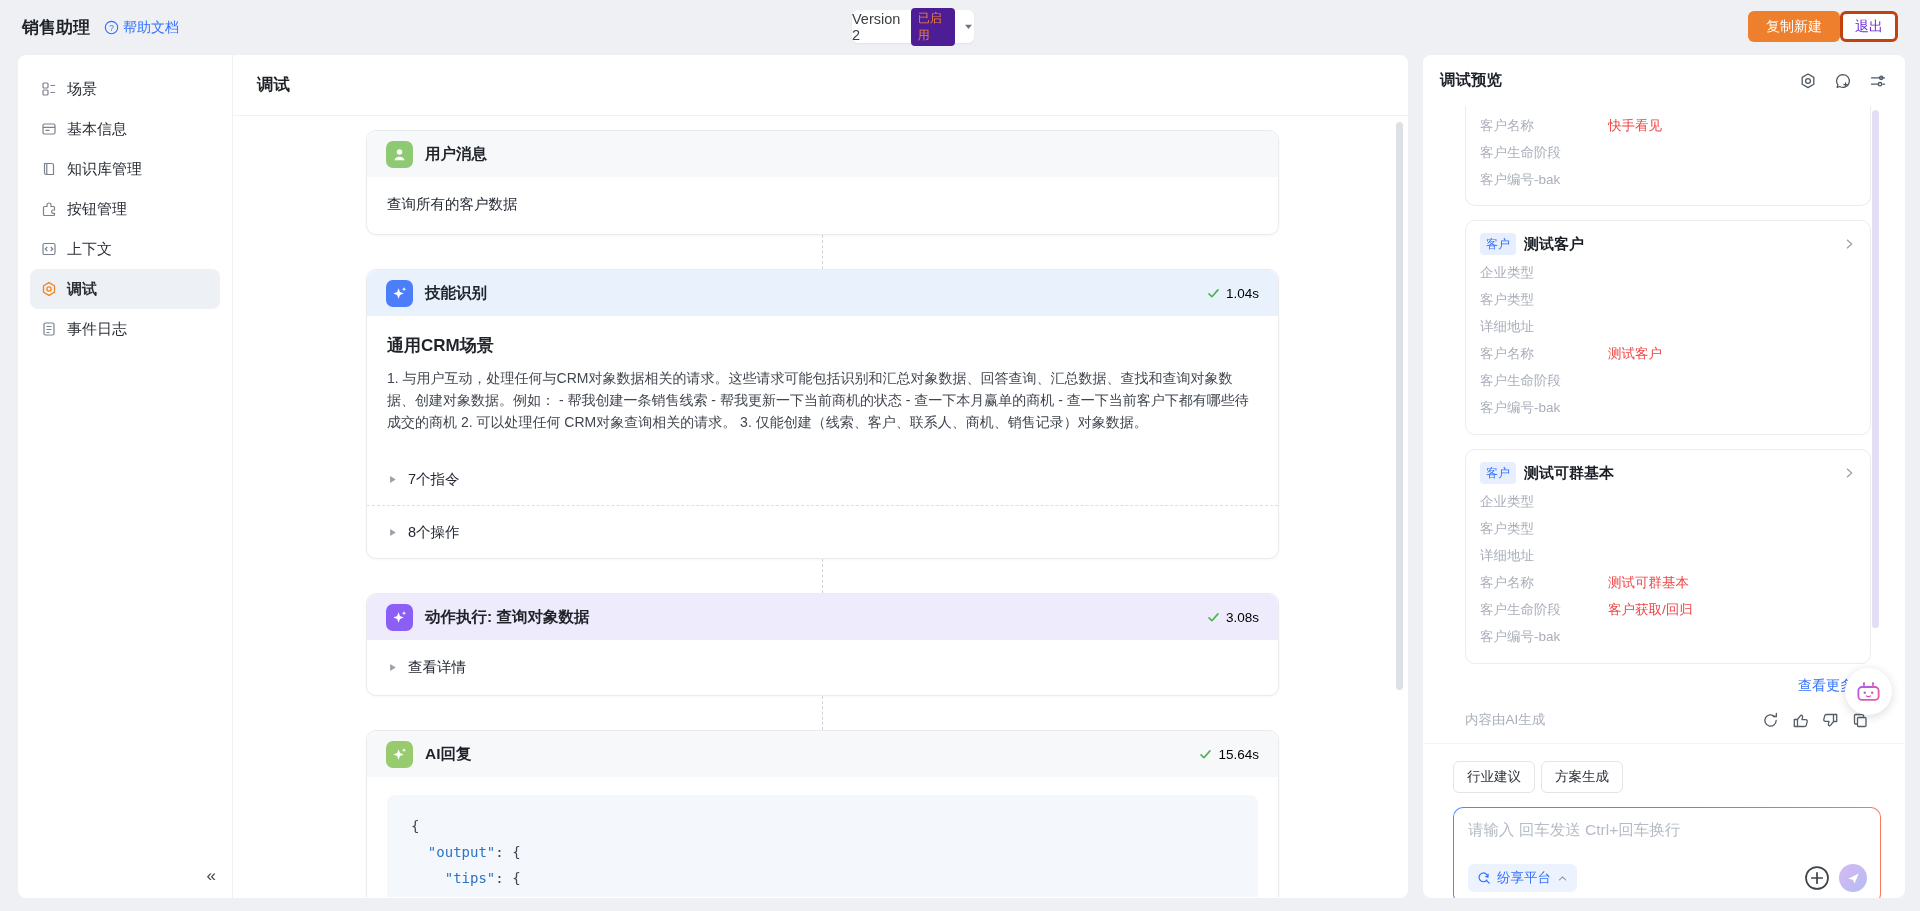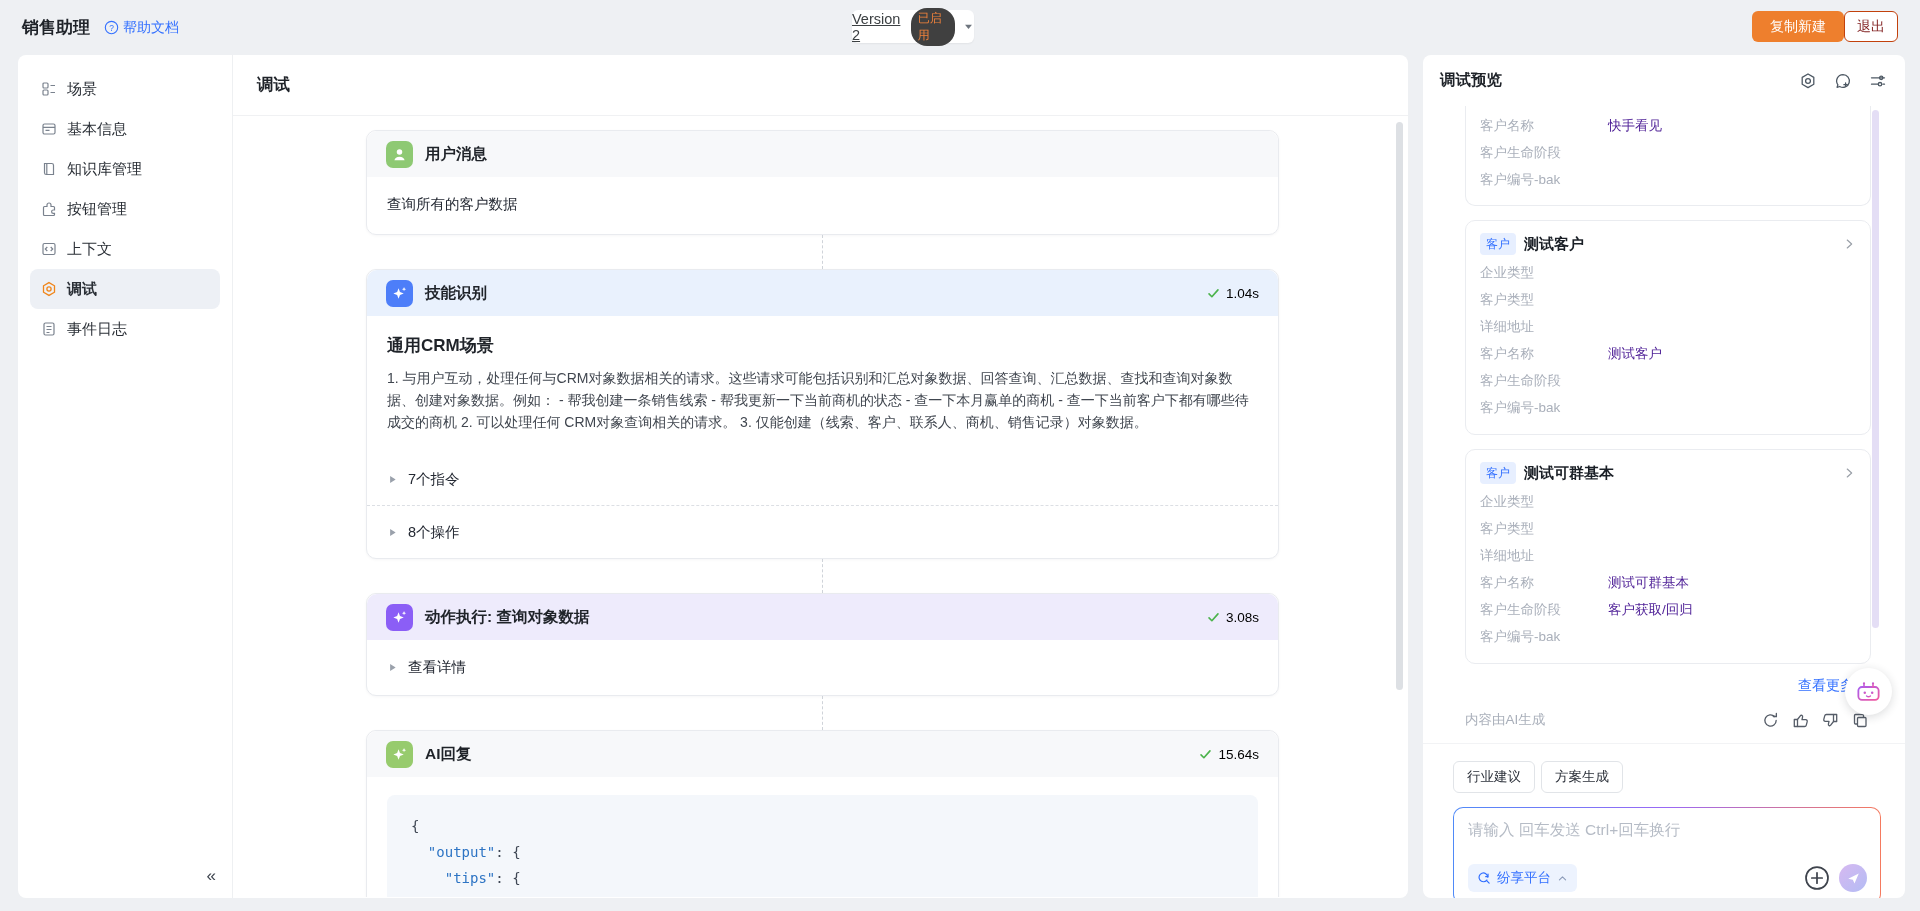--- a/index.html
+++ b/index.html
@@ -5,25 +5,25 @@
   * { margin:0; padding:0; box-sizing:border-box; }
   html,body { width:1920px; height:911px; overflow:hidden; }
   body { background:#eef0f3; font-family:"Liberation Sans","DejaVu Sans",sans-serif; color:#1f2329; font-size:14px; }
   svg { display:block; }
 
   
   .topbar { position:absolute; left:0; top:0; width:1920px; height:55px; display:flex; align-items:center; }
   .app-title { margin-left:22px; font-size:17px; font-weight:600; color:#1f2329; }
   .help-link { margin-left:14px; display:flex; align-items:center; gap:4px; color:#3370ff; font-size:14px; cursor:pointer; }
   .version-pill { position:absolute; left:852px; top:10px; width:122px; height:33px; background:#fff; border-radius:6px; display:flex; align-items:center; justify-content:center; gap:8px; cursor:pointer; box-shadow:0 1px 2px rgba(31,35,41,.06); }
-  .version-label { font-size:14.5px; color:#3c4043;text-decoration:underline; }
-  .enabled-badge { font-size:12px; color:#f0813a; background:#404040; border-radius:16px; padding:2px 7px; }
+  .version-label { font-size:14.5px; color:#3c4043; }
+  .enabled-badge { font-size:12px; color:#f0813a; background:#4c1d95; border-radius:4px; padding:2px 7px; }
   .topbar-right { position:absolute; right:22px; top:11px; display:flex; gap:0; }
   .btn-primary { background:#ee7f2d; color:#fff; border:none; border-radius:6px; height:31px; padding:0 18px; font-size:14px; cursor:pointer; font-family:inherit; }
-  .btn-plain { background:#fff; color:#7f1d1d; border:1px solid #c2410c; border-radius:6px; height:31px; padding:0 12px; font-size:14px; cursor:pointer; font-family:inherit; }
+  .btn-plain { background:#fff; color:#6d28d9; border:3px solid #c2410c; border-radius:6px; height:31px; padding:0 12px; font-size:14px; cursor:pointer; font-family:inherit; }
 
   
   .left-block { position:absolute; left:18px; top:55px; width:1390px; height:843px; background:#fff; border-radius:8px; display:flex; overflow:hidden; }
   .sidebar { width:215px; border-right:1px solid #eef0f2; padding:14px 12px; position:relative; flex-shrink:0; }
   .side-item { height:40px; border-radius:8px; display:flex; align-items:center; gap:10px; padding:0 11px; font-size:15px; color:#2a2f36; cursor:pointer; }
   .side-item .sicon { color:#7a828e; display:flex; }
   .side-item.active { background:#edf0f5; font-weight:700; }
   .side-item.active .sicon { color:#f08519; }
   .collapse-btn { position:absolute; right:16px; bottom:12px; font-size:17px; color:#3c434d; cursor:pointer; }
 
@@ -70,21 +70,21 @@
   .preview-scrollthumb { position:absolute; left:449px; top:55px; width:7px; height:518px; background:#e4def5; border-radius:4px; cursor:pointer; }
 
   .pcard { border:1px solid #eaecf0; border-top:none; border-radius:0 0 10px 10px; padding:6px 14px 12px; }
   .ccard { border:1px solid #eaecf0; border-radius:10px; padding:12px 14px 13px; margin-top:14px; cursor:pointer; }
   .ccard-head { display:flex; align-items:center; gap:8px; margin-bottom:4px; }
   .obj-badge { background:#e7efff; color:#3370ff; font-size:12px; border-radius:4px; padding:2.5px 6px; }
   .ccard-title { font-size:15px; font-weight:700; color:#1a1f26; }
   .ccard-chevron { margin-left:auto; color:#9aa0a8; }
   .frow { display:flex; padding:4.5px 0; font-size:13.5px; line-height:18px; }
   .frow .flabel { width:128px; color:#a9afba; flex-shrink:0; }
-  .frow .fvalue { color:#4c1d95; }
+  .frow .fvalue { color:#ef4444; }
   .view-more { text-align:right; margin:13px 2px 0 0; color:#3370ff; font-size:14px; cursor:pointer; display:flex; justify-content:flex-end; align-items:center; gap:2px; }
 
   .footer-row { margin:16px 36px 0 42px; display:flex; align-items:center; color:#a9afba; font-size:13.5px; }
   .footer-icons { margin-left:auto; display:flex; gap:13px; color:#565d68; }
   .footer-icons > div { cursor:pointer; }
   .panel-sep { border-top:1px solid #f2f3f5; margin:14px 0 0 0; }
 
   .robot-btn { position:absolute; right:13px; top:613px; width:47px; height:47px; border-radius:50%; background:#fff; box-shadow:0 2px 10px rgba(31,35,41,.16); display:flex; align-items:center; justify-content:center; cursor:pointer; z-index:5; }
 
   .chips-row { margin:17px 0 0 30px; display:flex; gap:6px; }

